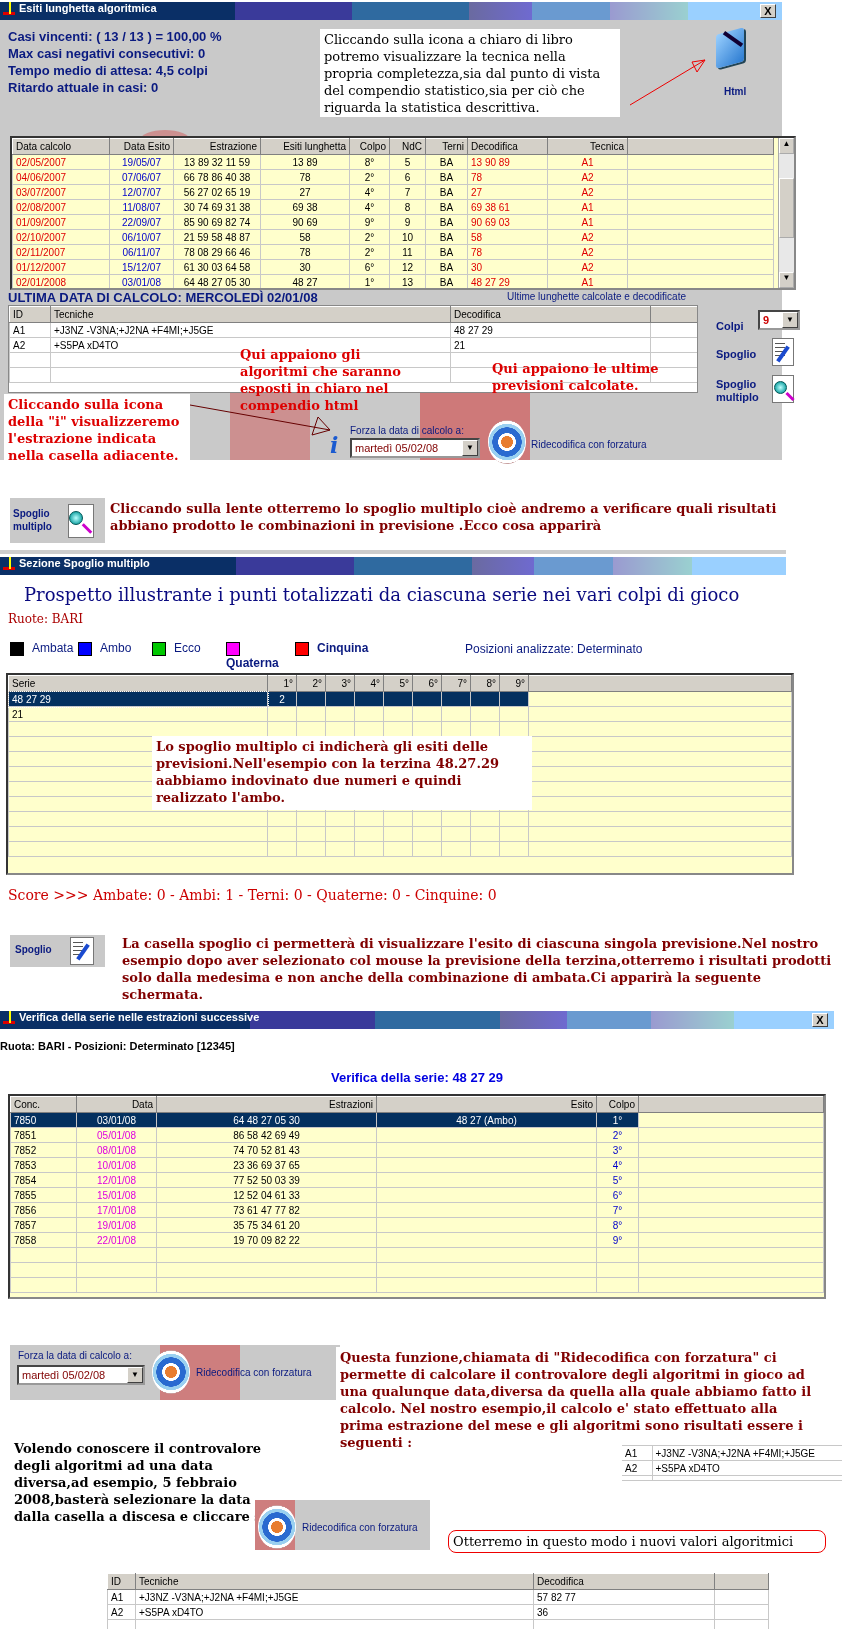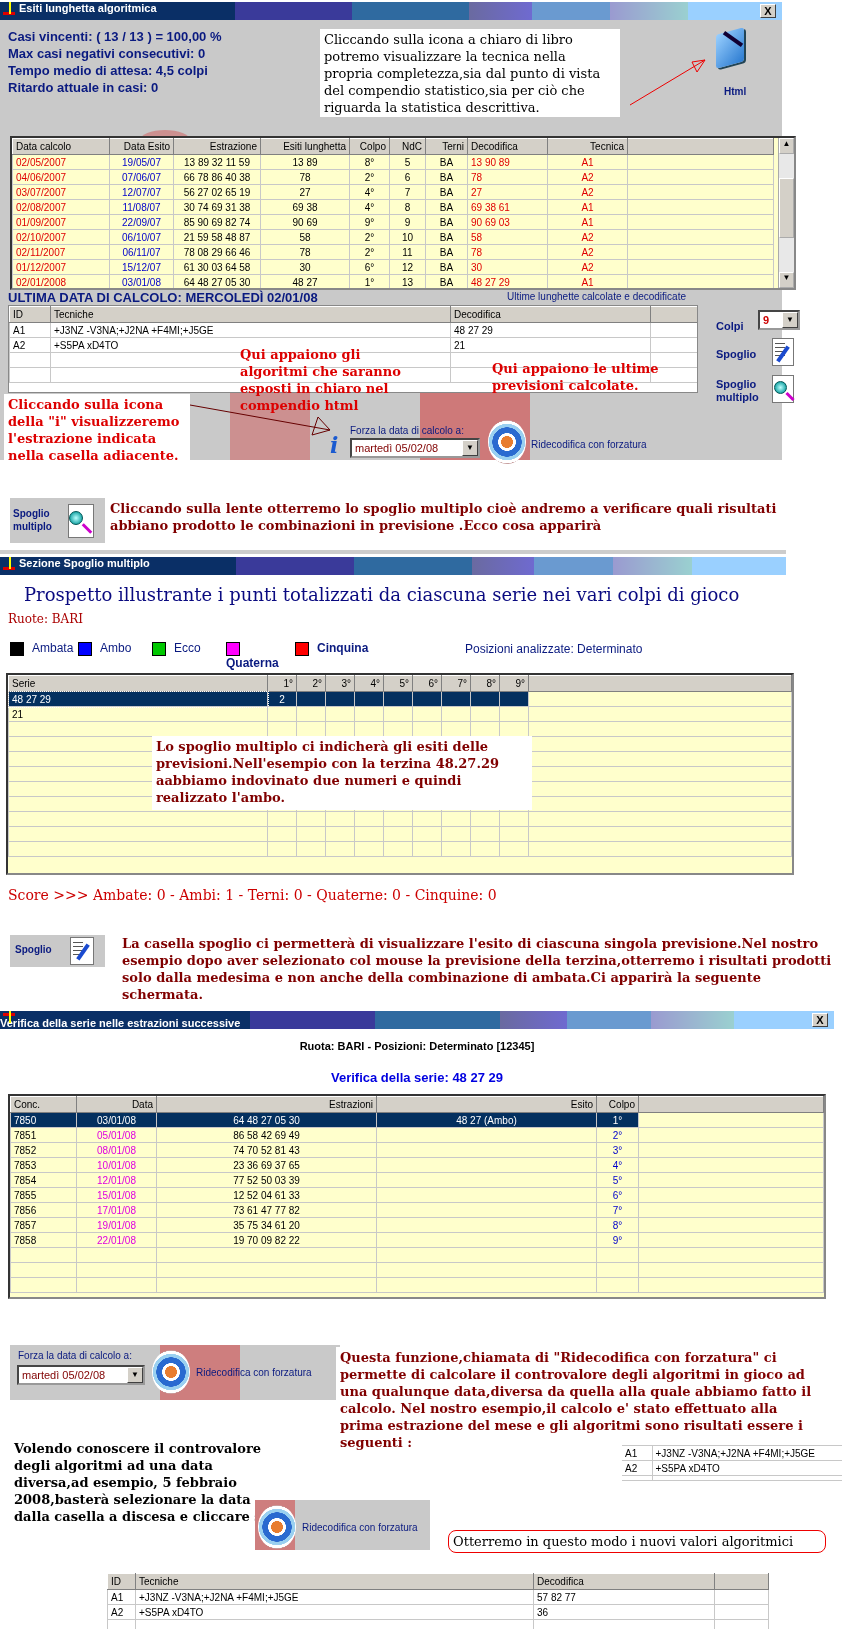--- a/index.html
+++ b/index.html
@@ -498,26 +498,26 @@
 
 <div class="abs" style="left:10px;top:935px;width:95px;height:32px;background:#c9c9c9;">
   <div class="label-blue" style="position:absolute;left:5px;top:9px;font-size:10px;">Spoglio</div>
   <div style="position:absolute;left:60px;top:2px;width:24px;height:28px;background:#fff;border:1px solid #777;">
     <div style="position:absolute;left:2px;top:4px;width:10px;height:1px;background:#555;box-shadow:0 4px #555,0 8px #555,0 12px #555"></div>
     <div style="position:absolute;left:10px;top:5px;width:4px;height:18px;background:#1a4acf;transform:rotate(35deg)"></div>
   </div>
 </div>
 <div class="note maroon" style="left:118px;top:933px;width:730px;font-weight:bold;">La casella spoglio ci permetterà di visualizzare l'esito di  ciascuna singola previsione.Nel nostro esempio dopo aver selezionato col mouse la previsione della terzina,otterremo i risultati prodotti solo dalla medesima e non anche della combinazione di ambata.Ci apparirà la seguente schermata.</div>
 
-<div class="titlebar" style="top:1011px;width:834px;flex-direction:column;">
+<div class="titlebar" style="top:1011px;width:834px;">
   <span class="ticon"></span>
   <span>Verifica della serie nelle estrazioni successive</span>
   <span class="closebtn">X</span>
 </div>
-<div class="abs" style="left:0;top:1040px;width:834px;text-align:center;font-size:11px;font-weight:bold;">Ruota: BARI - Posizioni: Determinato [12345]</div>
+<div class="abs" style="left:0;top:1040px;width:834px;font-size:11px;font-weight:bold;">Ruota: BARI - Posizioni: Determinato [12345]</div>
 <div class="abs" style="left:0;top:1070px;width:834px;text-align:center;font-size:13px;color:#0000e0;font-weight:bold;">Verifica della serie: 48 27 29</div>
 
 <div class="abs" style="left:8px;top:1094px;width:818px;height:205px;background:#ffffcc;border:2px inset #888;overflow:hidden;">
   <table class="grid yellow" style="width:814px;">
     <colgroup>
         <col style="width:66px">
         <col style="width:80px">
         <col style="width:220px">
         <col style="width:220px">
         <col style="width:42px">

